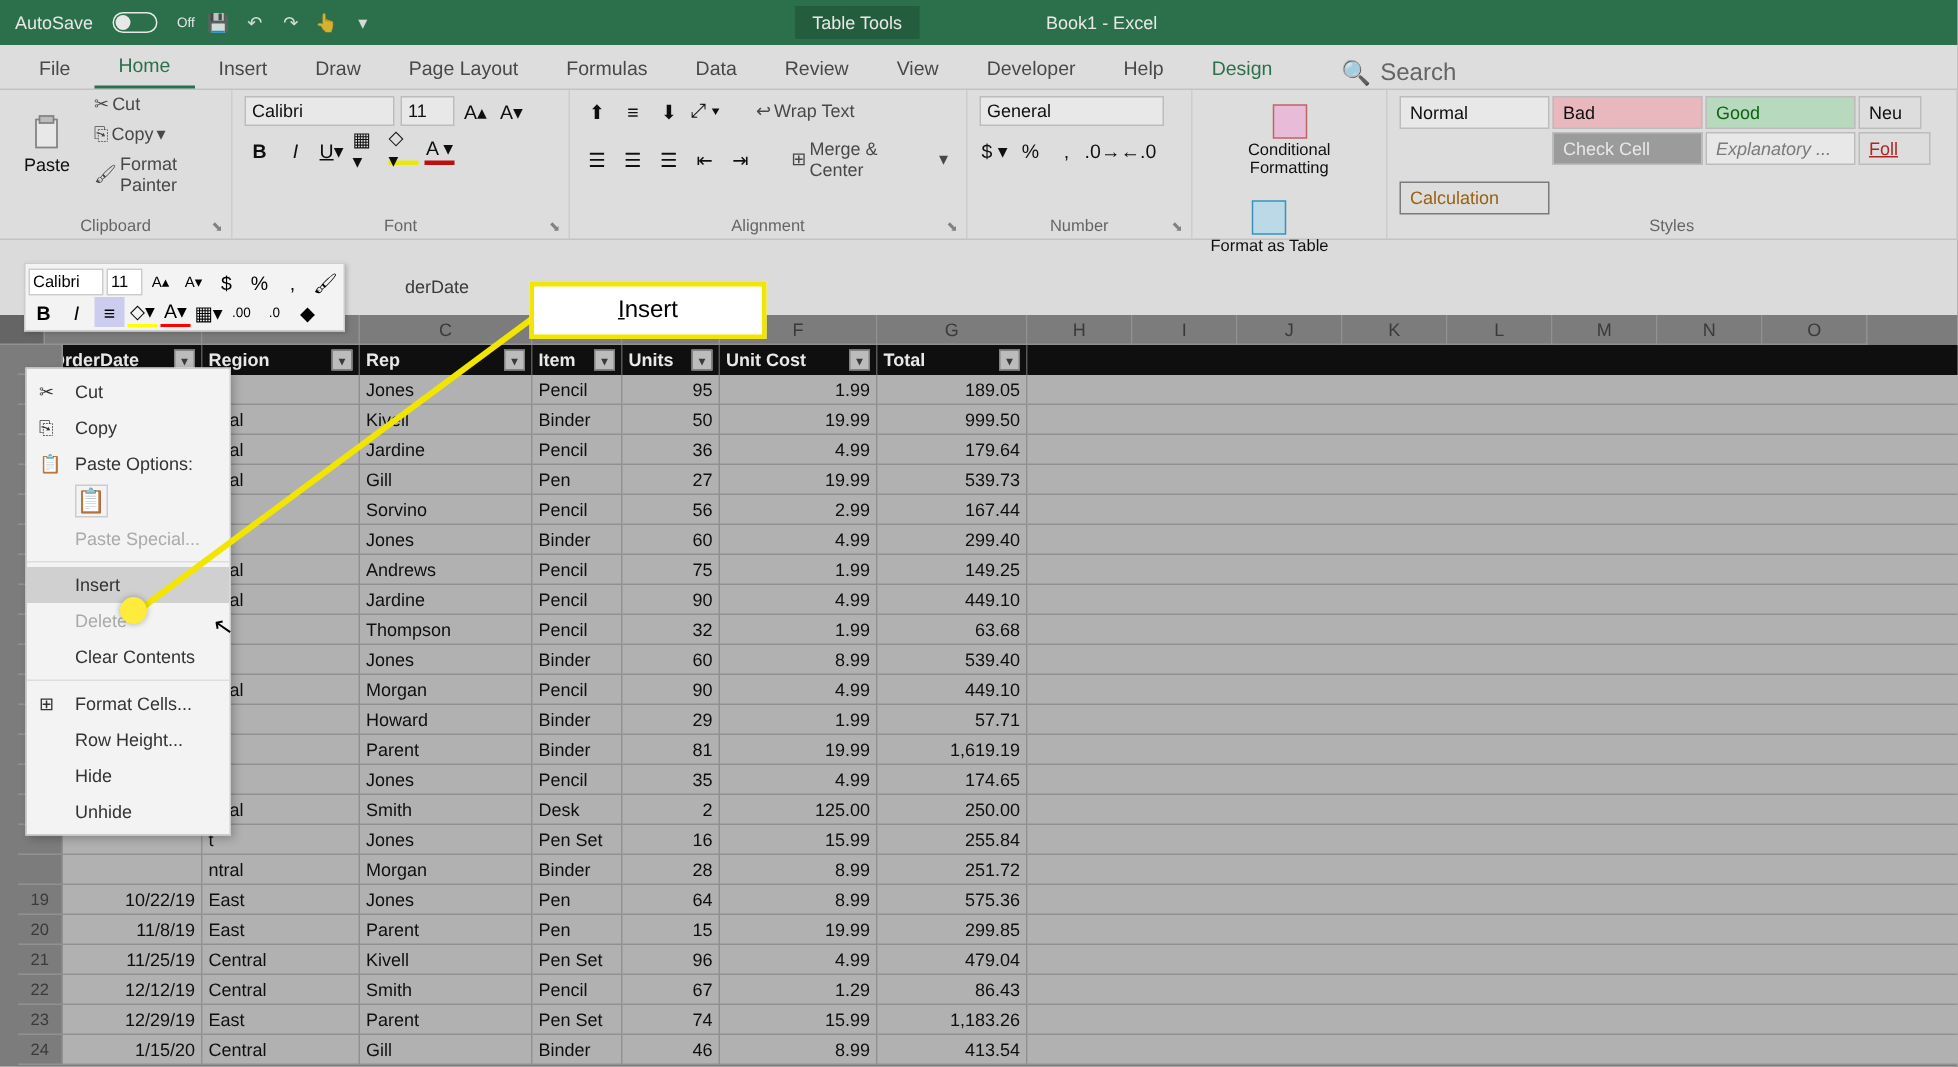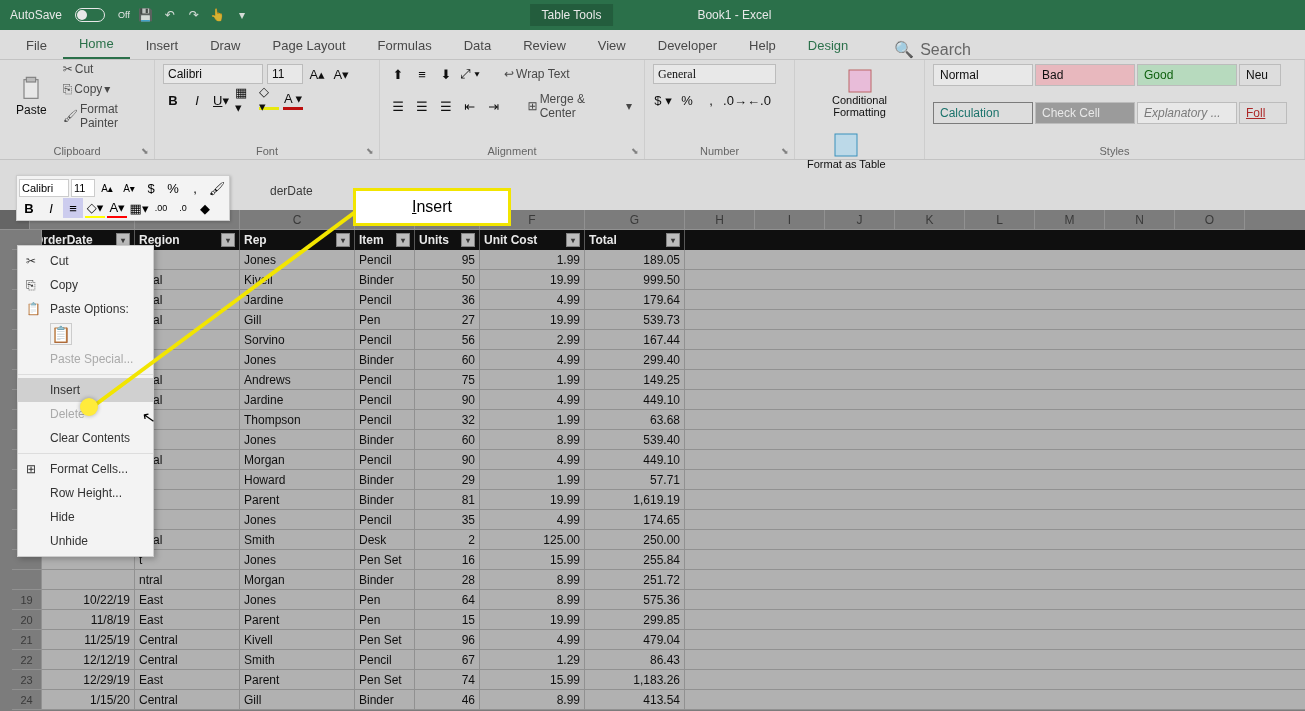--- a/index.html
+++ b/index.html
@@ -34,21 +34,21 @@
 .paste-icon { width: 28px; height: 28px; }
 .font-select { border: 1px solid #ccc; background: #fff; font-size: 12px; padding: 1px 4px; height: 20px; }
 .font-select.name { width: 100px; }
 .font-select.size { width: 36px; }
 .icon-btn { width: 20px; height: 20px; display: inline-flex; align-items: center; justify-content: center; font-size: 13px; cursor: pointer; }
 .cell-styles { display: flex; gap: 2px; }
 .style-box { width: 100px; height: 22px; border: 1px solid #ccc; font-size: 12px; padding: 2px 6px; display: flex; align-items: center; }
 .style-normal { background: #fff; }
 .style-bad { background: #ffc7ce; color: #000000; }
 .style-good { background: #c6efce; color: #006100; }
-.style-calc { background: #f2f2f2; color: #0f766e; border: 1px solid #7f7f7f; }
+.style-calc { background: #f2f2f2; color: #a16207; border: 1px solid #7f7f7f; margin-top: 33px; }
 .style-check { background: #a5a5a5; color: #fff; }
 .style-explanatory { background: #fff; font-style: italic; color: #7f7f7f; }
 
 
 .mini-toolbar { position: absolute; top: 175px; left: 16px; background: #f3f3f3; border: 1px solid #ccc; padding: 2px; box-shadow: 1px 1px 3px rgba(0,0,0,0.2); z-index: 50; }
 .mini-toolbar .row { display: flex; gap: 2px; align-items: center; }
 .mini-select { border: 1px solid #ccc; background: #fff; font-size: 11px; padding: 0 2px; height: 18px; }
 
 
 .formula-remnant { position: absolute; top: 184px; left: 270px; font-size: 12px; color: #333; z-index: 1; }
@@ -205,21 +205,21 @@
       <span class="icon-btn">⇥</span>
       <span style="width:12px"></span>
       <span class="ribbon-btn"><span>⊞</span><span>Merge &amp; Center</span> ▾</span>
     </div>
     <span class="ribbon-group-label">Alignment</span>
     <span class="dialog-launcher">⬊</span>
   </div>
 
   <div class="ribbon-group" style="width:150px">
     <div class="ribbon-row" style="margin-bottom:6px">
-      <input class="font-select" style="width: 123px; font-family: Liberation Serif, serif;" value="General">
+      <input class="font-select" style="width: 123px;" value="General">
     </div>
     <div class="ribbon-row">
       <span class="icon-btn">$ ▾</span>
       <span class="icon-btn">%</span>
       <span class="icon-btn">,</span>
       <span class="icon-btn">.0→</span>
       <span class="icon-btn">←.0</span>
     </div>
     <span class="ribbon-group-label">Number</span>
     <span class="dialog-launcher">⬊</span>
@@ -234,21 +234,21 @@
     </div>
     <div style="display:flex;flex-direction:column;align-items:center;padding:4px">
       <svg width="26" height="26">
           <rect x="2" y="2" width="22" height="22" fill="#cef" stroke="#39c"></rect>
         </svg>
       <span style="font-size:11px;text-align:center;line-height:1.1">Format as Table</span>
     </div>
   </div>
 
   <div class="ribbon-group" style="flex:1">
-    <div class="cell-styles" style="margin-bottom:16px">
+    <div class="cell-styles" style="margin-bottom:2px">
       <span class="style-box style-normal">Normal</span>
       <span class="style-box style-bad">Bad</span>
       <span class="style-box style-good">Good</span>
       <span class="style-box" style="width:42px">Neu</span>
     </div>
     <div class="cell-styles">
       <span class="style-box style-calc">Calculation</span>
       <span class="style-box style-check">Check Cell</span>
       <span class="style-box style-explanatory">Explanatory ...</span>
       <span class="style-box" style="width:48px;color:#b91c1c;text-decoration:underline">Foll</span>

